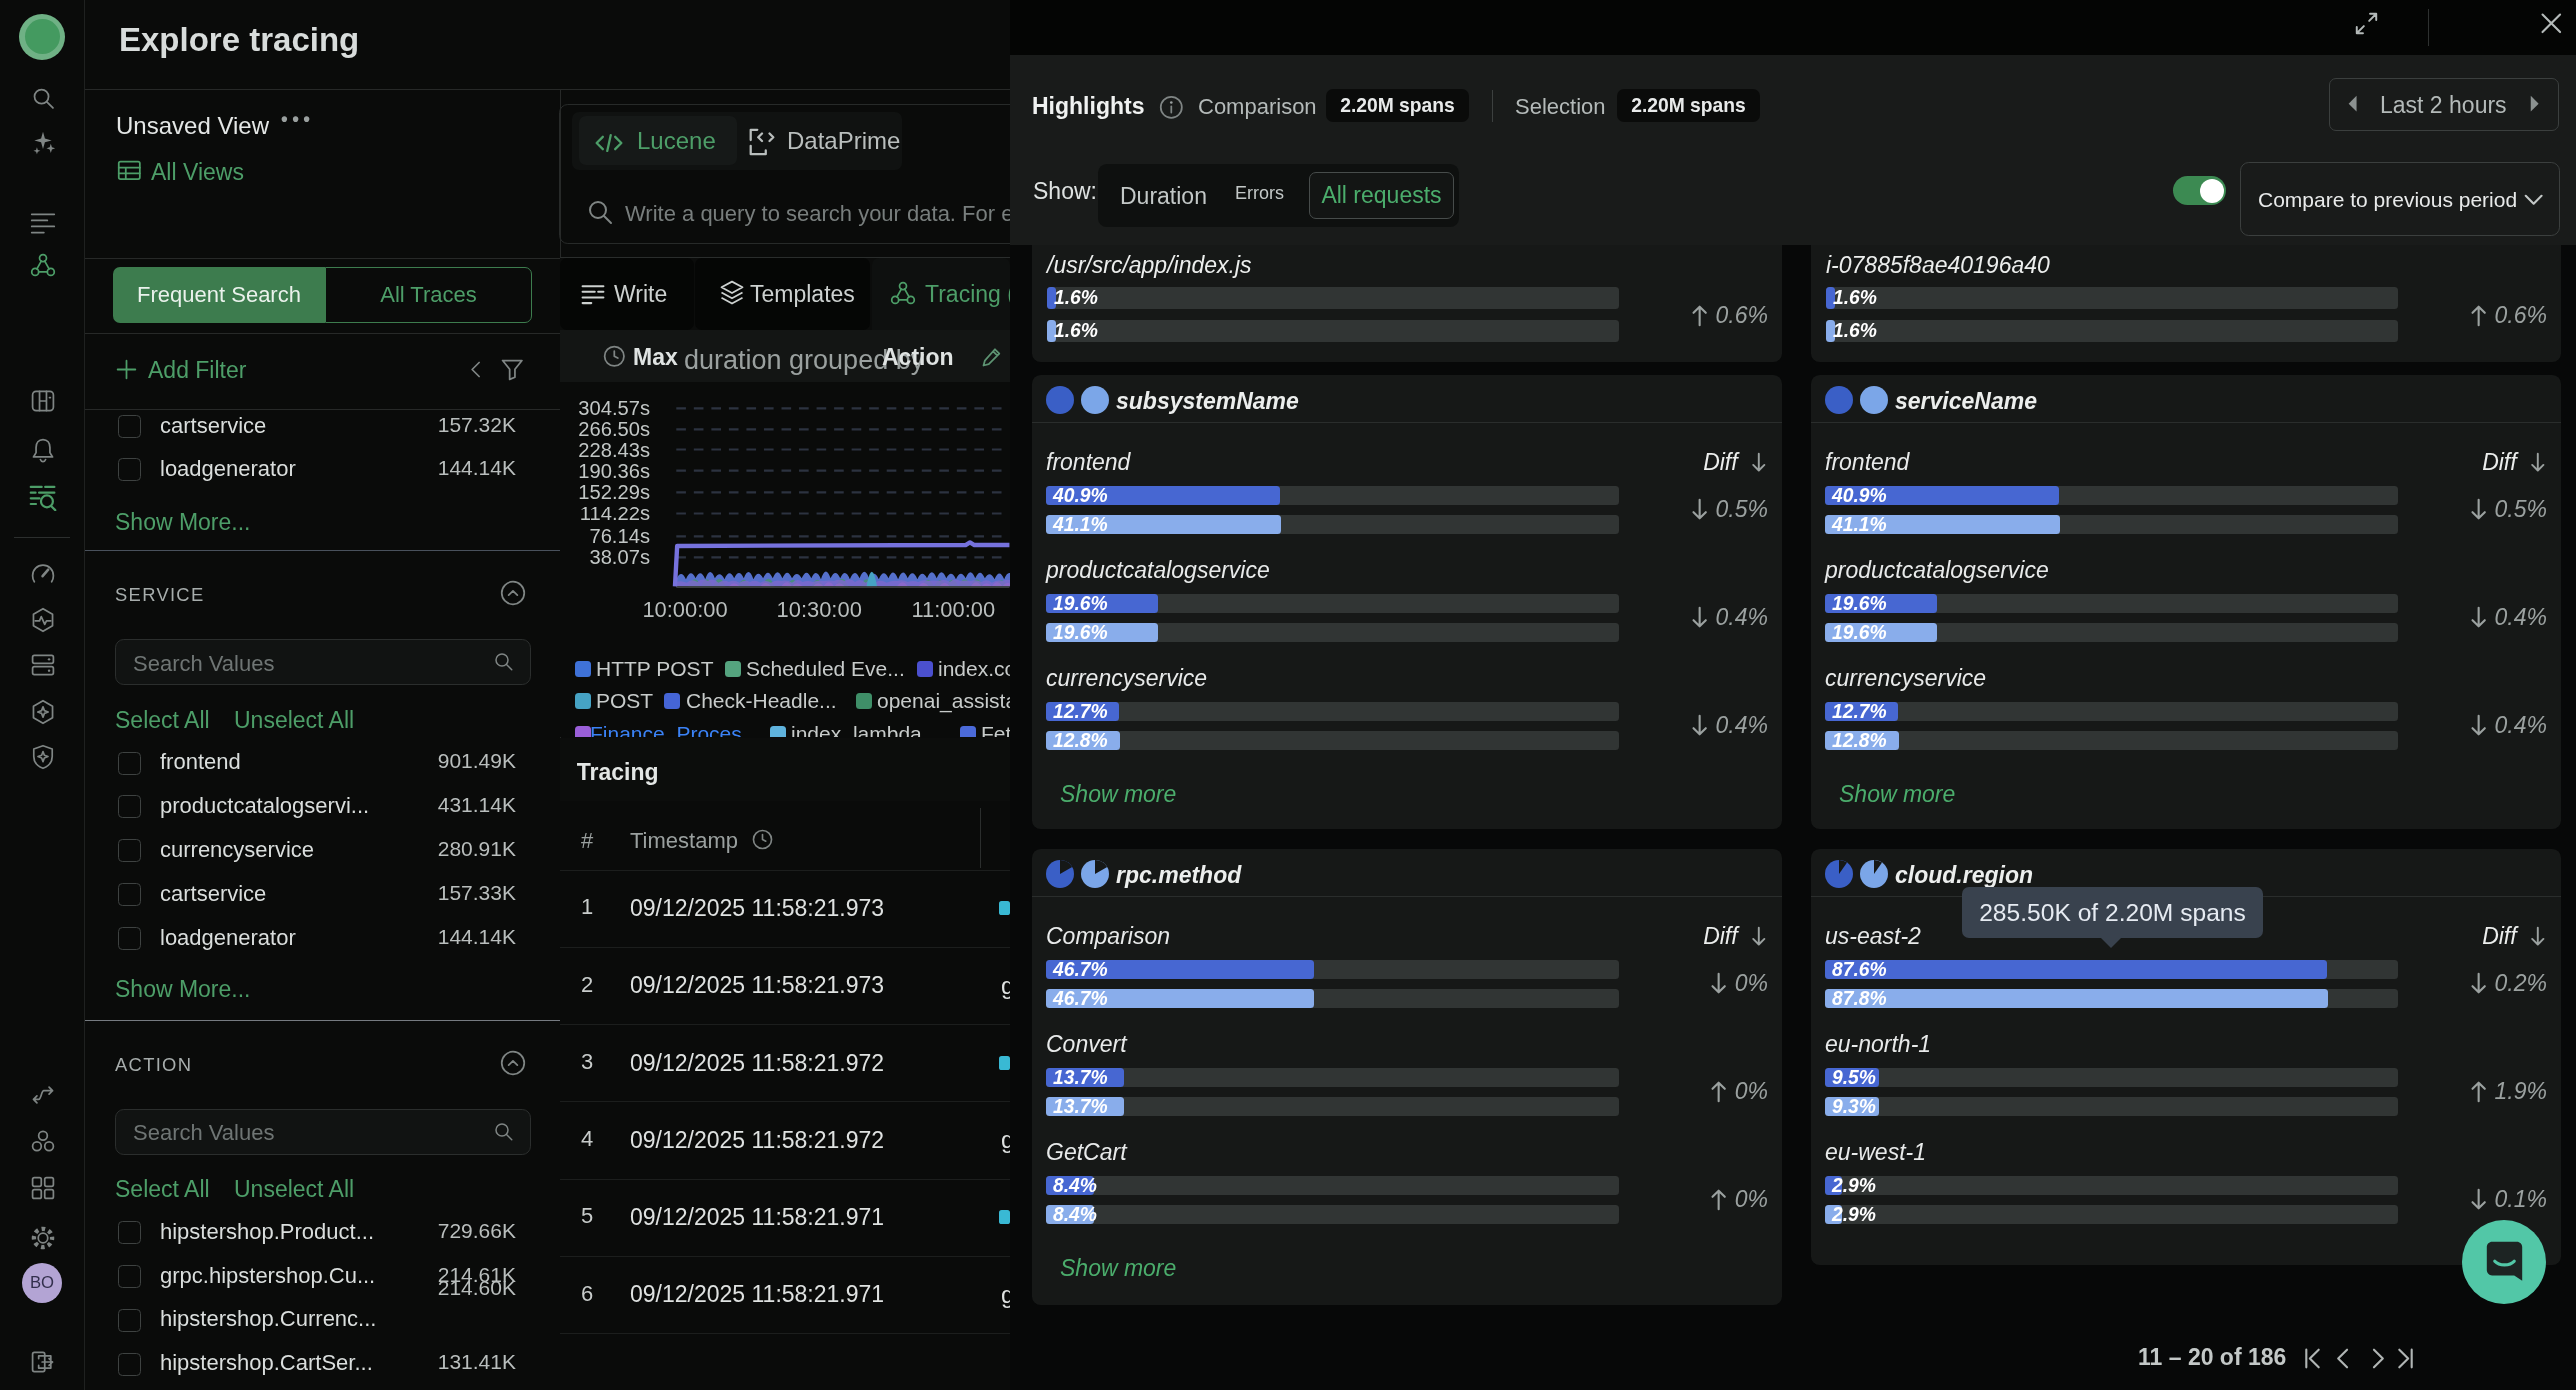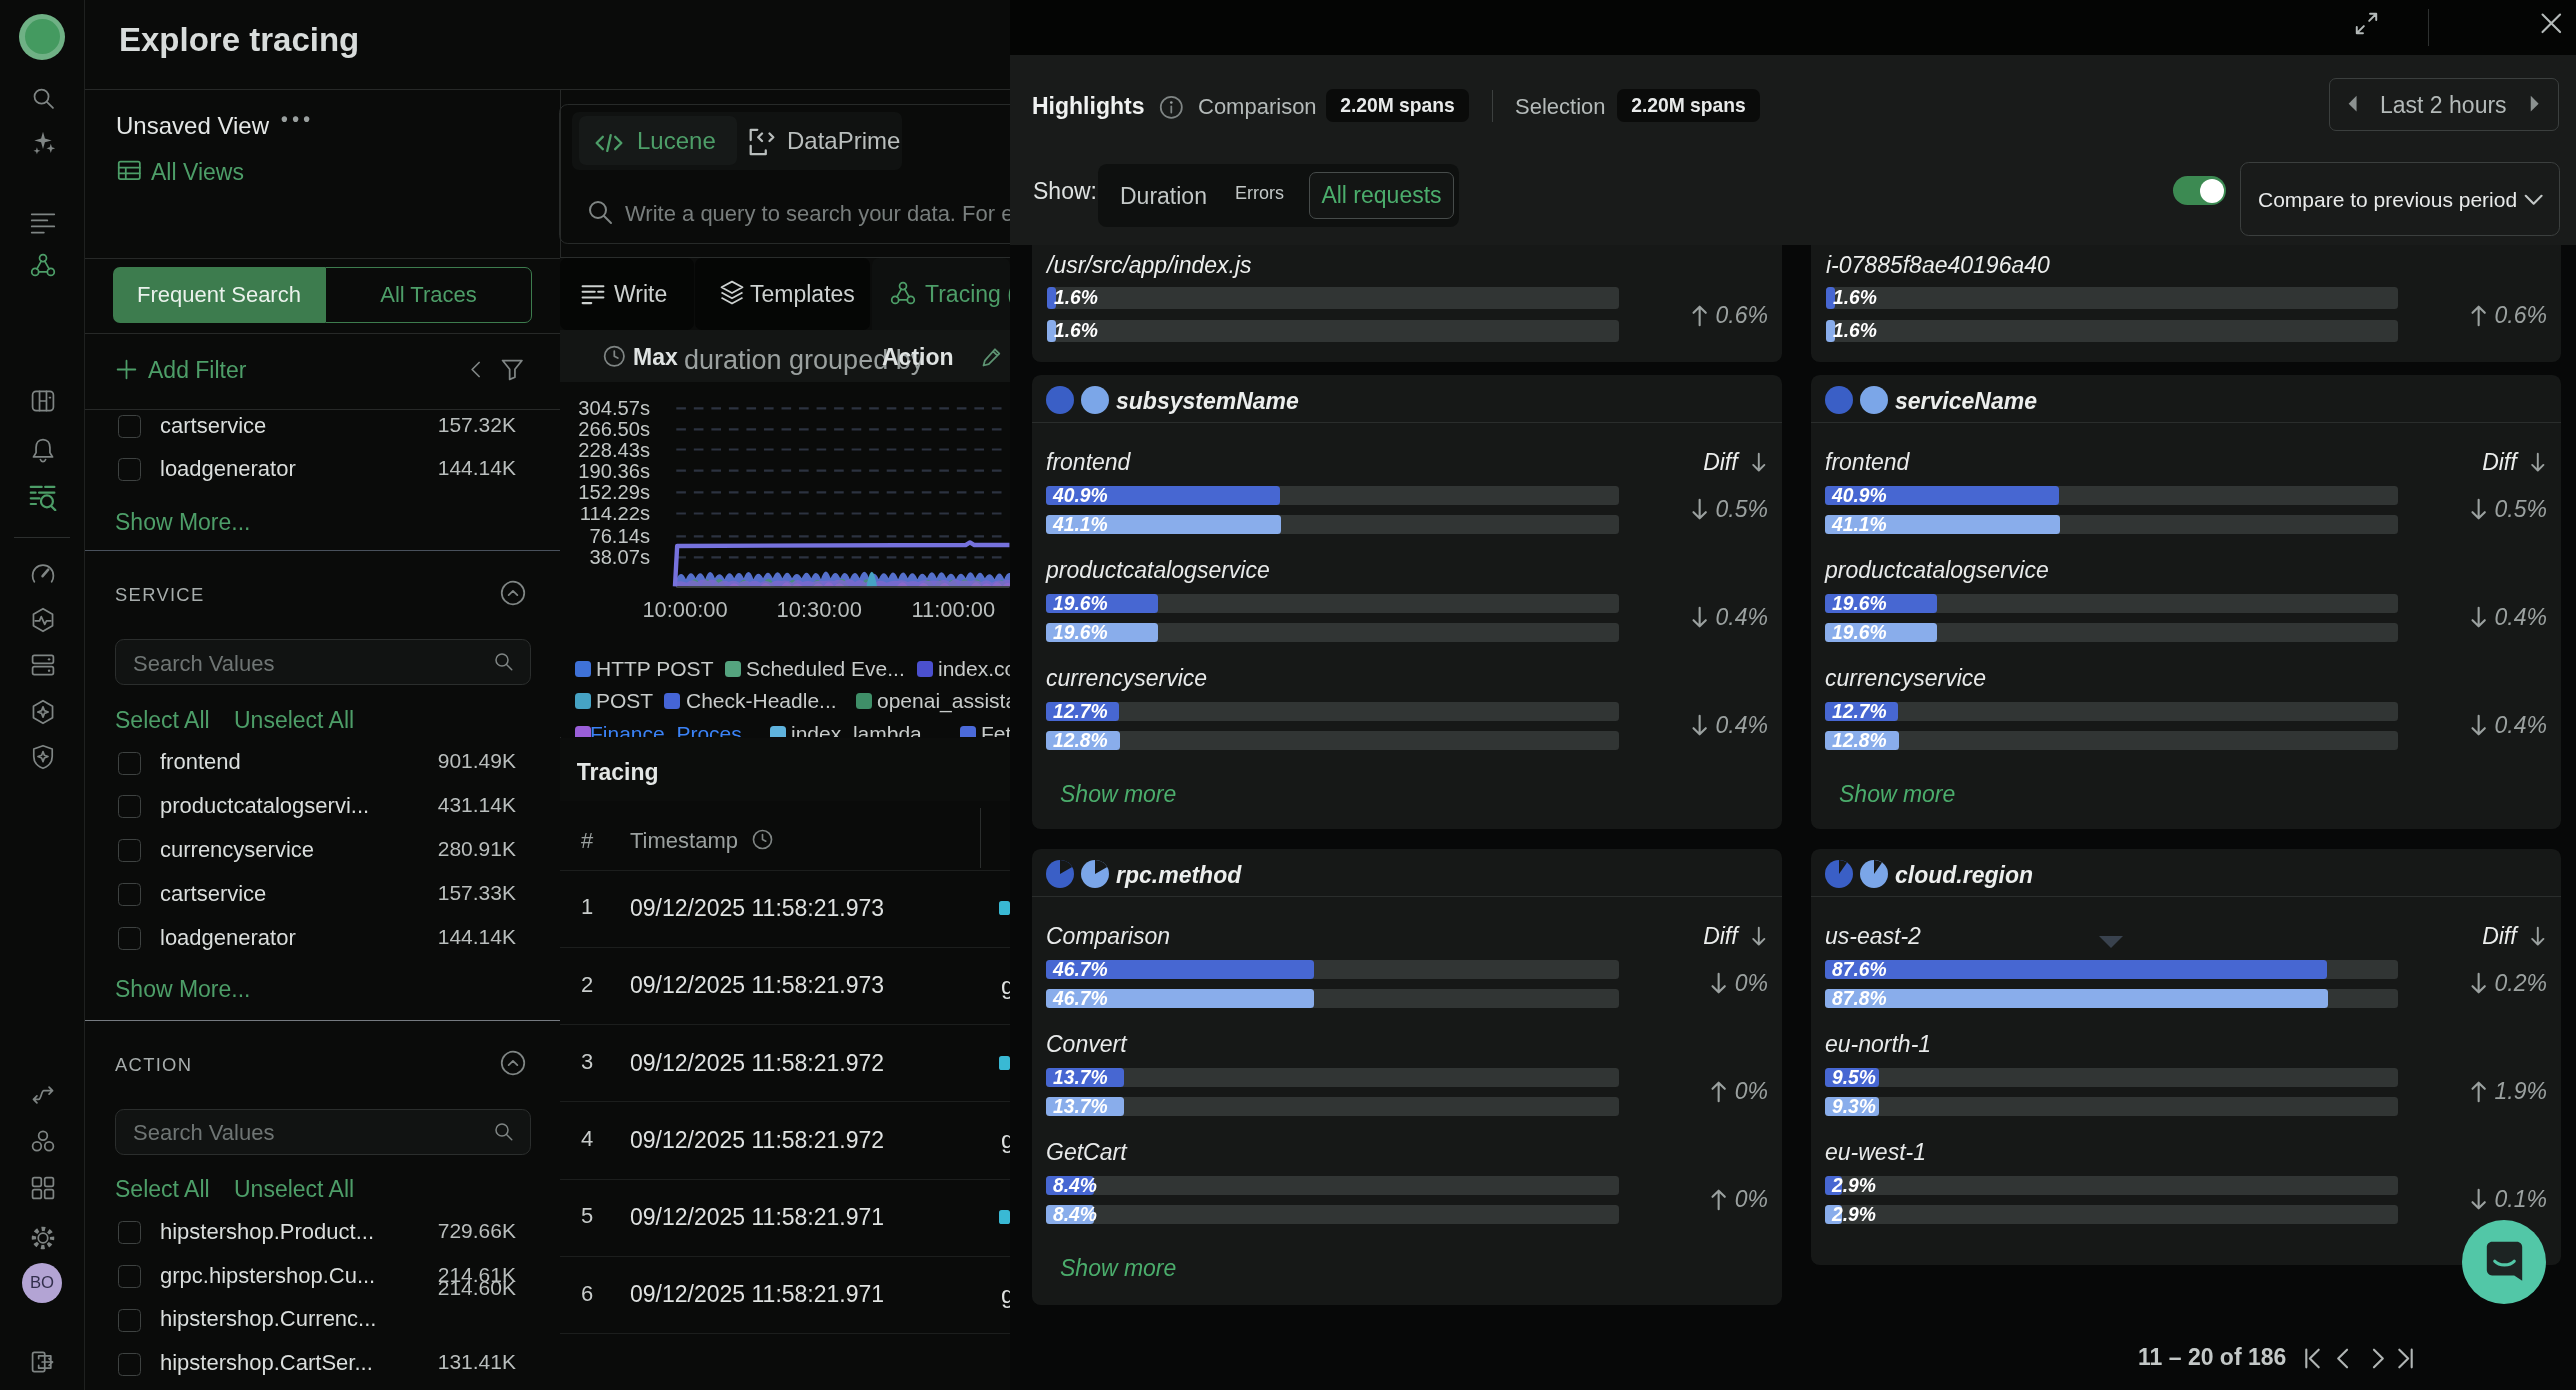--- a/index.html
+++ b/index.html
@@ -584,20 +584,21 @@
             <span class="barlbl">2.9%</span>
           </div>
 <div class="track" style="left:14px;top:356px;width:573px;height:19.3px">
             <div class="fill" style="width:16.7px;background:#89adeb"></div>
             <span class="barlbl">2.9%</span>
           </div>
 <div class="diffv" style="top:337px"><svg width="19.3" height="23" viewBox="0 0 22 26" style="vertical-align:-3.5px">
               <path d="M11 2 V22 M4 16 L11 23 L18 16" stroke="#9ba1a0" stroke-width="2.4" fill="none" stroke-linecap="round" stroke-linejoin="round"></path>
             </svg> 0.1%</div>
 </div>
+<div class="abs" style="left:952px;top:642px;width:301px;height:51px;background:#39424e;border-radius:7px;display:flex;align-items:center;justify-content:center;font-size:24.6px;color:#e6ebf2;white-space:nowrap">285.50K of 2.20M spans</div>
 <div class="abs" style="left:1089px;top:691px;width:0;height:0;border-left:12.3px solid transparent;border-right:12.3px solid transparent;border-top:12.3px solid #39424e"></div>
 <div class="abs" style="left:1128px;top:1099px;font-size:23px;font-weight:bold;color:#c3c8c7;white-space:nowrap">11 – 20 of 186</div>
 <svg class="abs" style="left:1291px;top:1102px" width="23" height="23" viewBox="0 0 26 26" fill="none">
           <path d="M6 3 V23 M20 3 L10 13 L20 23" stroke="#b0b5b4" stroke-width="2.4" fill="none" stroke-linecap="round" stroke-linejoin="round"></path>
         </svg>
 <svg class="abs" style="left:1322px;top:1102px" width="23" height="23" viewBox="0 0 26 26" fill="none">
           <path d="M17 3 L7 13 L17 23" stroke="#b0b5b4" stroke-width="2.4" fill="none" stroke-linecap="round" stroke-linejoin="round"></path>
         </svg>
 <svg class="abs" style="left:1356px;top:1102px" width="23" height="23" viewBox="0 0 26 26" fill="none">
           <path d="M9 3 L19 13 L9 23" stroke="#b0b5b4" stroke-width="2.4" fill="none" stroke-linecap="round" stroke-linejoin="round"></path>

